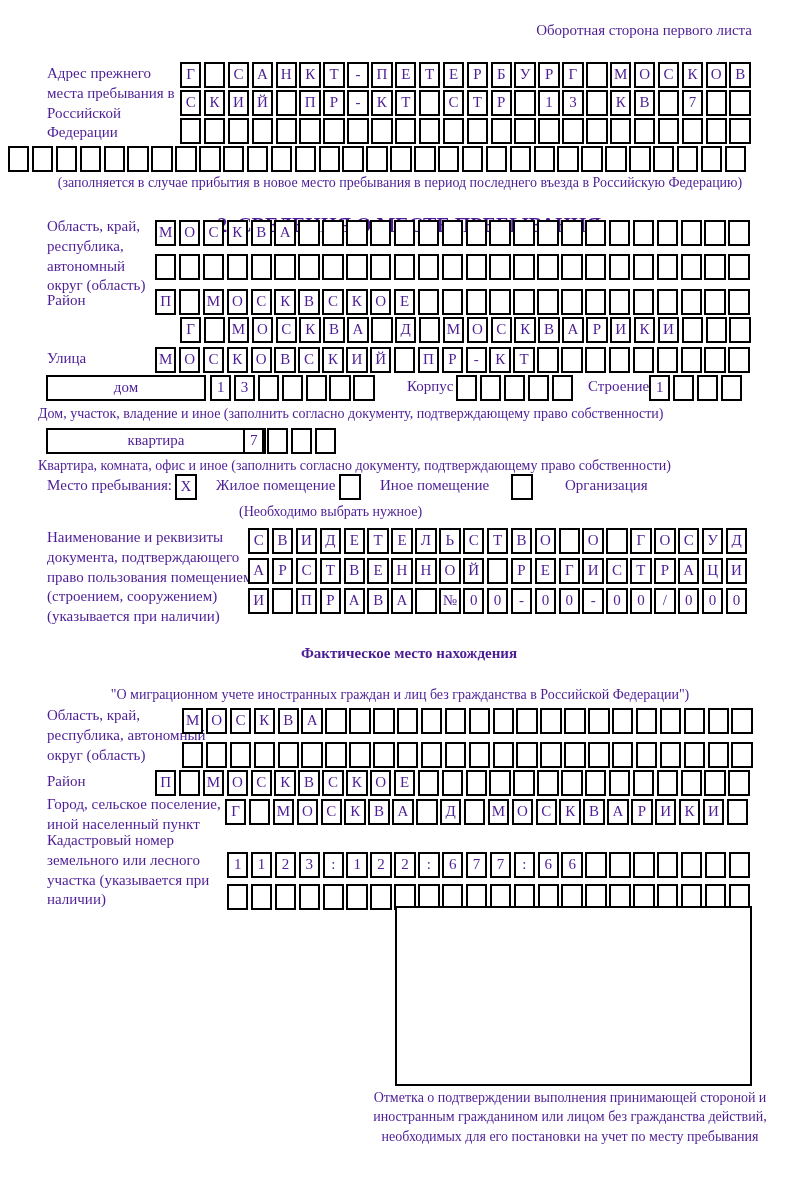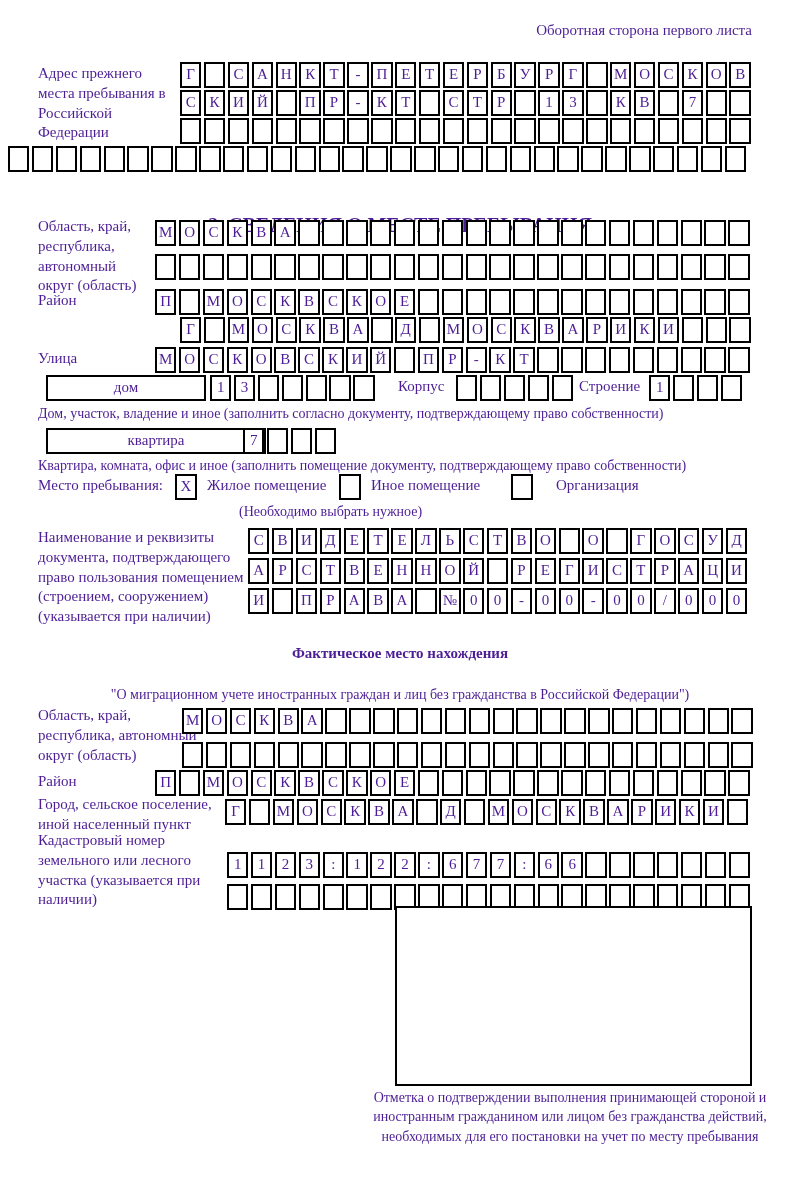--- a/index.html
+++ b/index.html
@@ -1,21 +1,21 @@
 <!DOCTYPE html>
 <html><head>
 <meta charset="utf-8">
 <style>
   html,body{margin:0;padding:0;background:#fff;}
   .page{
     position:relative;width:800px;height:1180px;background:#fff;color:#4c1d95;
     font-family:"Liberation Serif","DejaVu Serif",serif;overflow:hidden;
   }
   .hdr{position:absolute;top:22px;right:48px;font-size:15px;}
-  .lbl{position:absolute;font-size:15px;line-height:1.32;}
+  .lbl{position:absolute;font-size:15px;line-height:1.32;margin-left:9px;}
   .cap{position:absolute;font-size:14px;}
   .center{left:0;width:800px;text-align:center;}
   .bold{font-weight:bold;}
   .cellrow{position:absolute;white-space:nowrap;height:26px;}
   .cell{
     display:inline-block;box-sizing:border-box;width:21.4px;height:26px;
     border:2px solid #000;margin-right:2.5px;text-align:center;
     font-size:15px;line-height:21px;vertical-align:top;background:#fff;
   }
   .wbox{
@@ -34,20 +34,21 @@
 
 <div class="page">
 
   <div class="hdr">Оборотная сторона первого листа</div>
 
   <div class="lbl" style="left:38px;top:64px;width:132px">Адрес прежнего места пребывания в Российской Федерации</div>
   <div class="cellrow" style="left:180px;top:62px"><span class="cell">Г</span><span class="cell"></span><span class="cell">С</span><span class="cell">А</span><span class="cell">Н</span><span class="cell">К</span><span class="cell">Т</span><span class="cell">-</span><span class="cell">П</span><span class="cell">Е</span><span class="cell">Т</span><span class="cell">Е</span><span class="cell">Р</span><span class="cell">Б</span><span class="cell">У</span><span class="cell">Р</span><span class="cell">Г</span><span class="cell"></span><span class="cell">М</span><span class="cell">О</span><span class="cell">С</span><span class="cell">К</span><span class="cell">О</span><span class="cell">В</span></div>
   <div class="cellrow" style="left:180px;top:90px"><span class="cell">С</span><span class="cell">К</span><span class="cell">И</span><span class="cell">Й</span><span class="cell"></span><span class="cell">П</span><span class="cell">Р</span><span class="cell">-</span><span class="cell">К</span><span class="cell">Т</span><span class="cell"></span><span class="cell">С</span><span class="cell">Т</span><span class="cell">Р</span><span class="cell"></span><span class="cell">1</span><span class="cell">3</span><span class="cell"></span><span class="cell">К</span><span class="cell">В</span><span class="cell"></span><span class="cell">7</span><span class="cell"></span><span class="cell"></span></div>
   <div class="cellrow" style="left:180px;top:118px"><span class="cell"></span><span class="cell"></span><span class="cell"></span><span class="cell"></span><span class="cell"></span><span class="cell"></span><span class="cell"></span><span class="cell"></span><span class="cell"></span><span class="cell"></span><span class="cell"></span><span class="cell"></span><span class="cell"></span><span class="cell"></span><span class="cell"></span><span class="cell"></span><span class="cell"></span><span class="cell"></span><span class="cell"></span><span class="cell"></span><span class="cell"></span><span class="cell"></span><span class="cell"></span><span class="cell"></span></div>
   <div class="cellrow" style="left:8px;top:146px"><span class="cell"></span><span class="cell"></span><span class="cell"></span><span class="cell"></span><span class="cell"></span><span class="cell"></span><span class="cell"></span><span class="cell"></span><span class="cell"></span><span class="cell"></span><span class="cell"></span><span class="cell"></span><span class="cell"></span><span class="cell"></span><span class="cell"></span><span class="cell"></span><span class="cell"></span><span class="cell"></span><span class="cell"></span><span class="cell"></span><span class="cell"></span><span class="cell"></span><span class="cell"></span><span class="cell"></span><span class="cell"></span><span class="cell"></span><span class="cell"></span><span class="cell"></span><span class="cell"></span><span class="cell"></span><span class="cell"></span></div>
+  <div class="cap center" style="top:175px">(заполняется в случае прибытия в новое место пребывания в период последнего въезда в Российскую Федерацию)</div>
 
   <div class="lbl center bold" style="top:212px;font-size:20px">2. СВЕДЕНИЯ О МЕСТЕ ПРЕБЫВАНИЯ</div>
 
   <div class="lbl" style="left:38px;top:217px;width:112px">Область, край, республика, автономный округ (область)</div>
   <div class="cellrow" style="left:155px;top:220px"><span class="cell">М</span><span class="cell">О</span><span class="cell">С</span><span class="cell">К</span><span class="cell">В</span><span class="cell">А</span><span class="cell"></span><span class="cell"></span><span class="cell"></span><span class="cell"></span><span class="cell"></span><span class="cell"></span><span class="cell"></span><span class="cell"></span><span class="cell"></span><span class="cell"></span><span class="cell"></span><span class="cell"></span><span class="cell"></span><span class="cell"></span><span class="cell"></span><span class="cell"></span><span class="cell"></span><span class="cell"></span><span class="cell"></span></div>
   <div class="cellrow" style="left:155px;top:254px"><span class="cell"></span><span class="cell"></span><span class="cell"></span><span class="cell"></span><span class="cell"></span><span class="cell"></span><span class="cell"></span><span class="cell"></span><span class="cell"></span><span class="cell"></span><span class="cell"></span><span class="cell"></span><span class="cell"></span><span class="cell"></span><span class="cell"></span><span class="cell"></span><span class="cell"></span><span class="cell"></span><span class="cell"></span><span class="cell"></span><span class="cell"></span><span class="cell"></span><span class="cell"></span><span class="cell"></span><span class="cell"></span></div>
 
   <div class="lbl" style="left:38px;top:291px">Район</div>
   <div class="cellrow" style="left:155px;top:289px"><span class="cell">П</span><span class="cell"></span><span class="cell">М</span><span class="cell">О</span><span class="cell">С</span><span class="cell">К</span><span class="cell">В</span><span class="cell">С</span><span class="cell">К</span><span class="cell">О</span><span class="cell">Е</span><span class="cell"></span><span class="cell"></span><span class="cell"></span><span class="cell"></span><span class="cell"></span><span class="cell"></span><span class="cell"></span><span class="cell"></span><span class="cell"></span><span class="cell"></span><span class="cell"></span><span class="cell"></span><span class="cell"></span><span class="cell"></span></div>
 
@@ -59,21 +60,21 @@
   <div class="wbox" style="left:38px;top:375px;width:160px">дом</div>
   <div class="cellrow" style="left:210px;top:375px"><span class="cell">1</span><span class="cell">3</span><span class="cell"></span><span class="cell"></span><span class="cell"></span><span class="cell"></span><span class="cell"></span></div>
   <div class="lbl" style="left:398px;top:377px">Корпус</div>
   <div class="cellrow" style="left:456px;top:375px"><span class="cell"></span><span class="cell"></span><span class="cell"></span><span class="cell"></span><span class="cell"></span></div>
   <div class="lbl" style="left:579px;top:377px">Строение</div>
   <div class="cellrow" style="left:649px;top:375px"><span class="cell">1</span><span class="cell"></span><span class="cell"></span><span class="cell"></span></div>
   <div class="cap" style="left:38px;top:406px">Дом, участок, владение и иное (заполнить согласно документу, подтверждающему право собственности)</div>
 
   <div class="wbox" style="left:38px;top:428px;width:220px">квартира</div>
   <div class="cellrow" style="left:243px;top:428px"><span class="cell">7</span><span class="cell"></span><span class="cell"></span><span class="cell"></span></div>
-  <div class="cap" style="left:38px;top:458px">Квартира, комната, офис и иное (заполнить помещение документу, подтверждающему право собственности)</div>
+  <div class="cap" style="left:38px;top:458px">Квартира, комната, офис и иное (заполнить согласно документу, подтверждающему право собственности)</div>
 
   <div class="lbl" style="left:38px;top:476px">Место пребывания:</div>
   <div class="chk" style="left:175px;top:474px">X</div>
   <div class="lbl" style="left:207px;top:476px">Жилое помещение</div>
   <div class="chk" style="left:339px;top:474px"></div>
   <div class="lbl" style="left:371px;top:476px">Иное помещение</div>
   <div class="chk" style="left:511px;top:474px"></div>
   <div class="lbl" style="left:556px;top:476px">Организация</div>
   <div class="cap" style="left:239px;top:504px">(Необходимо выбрать нужное)</div>
 

